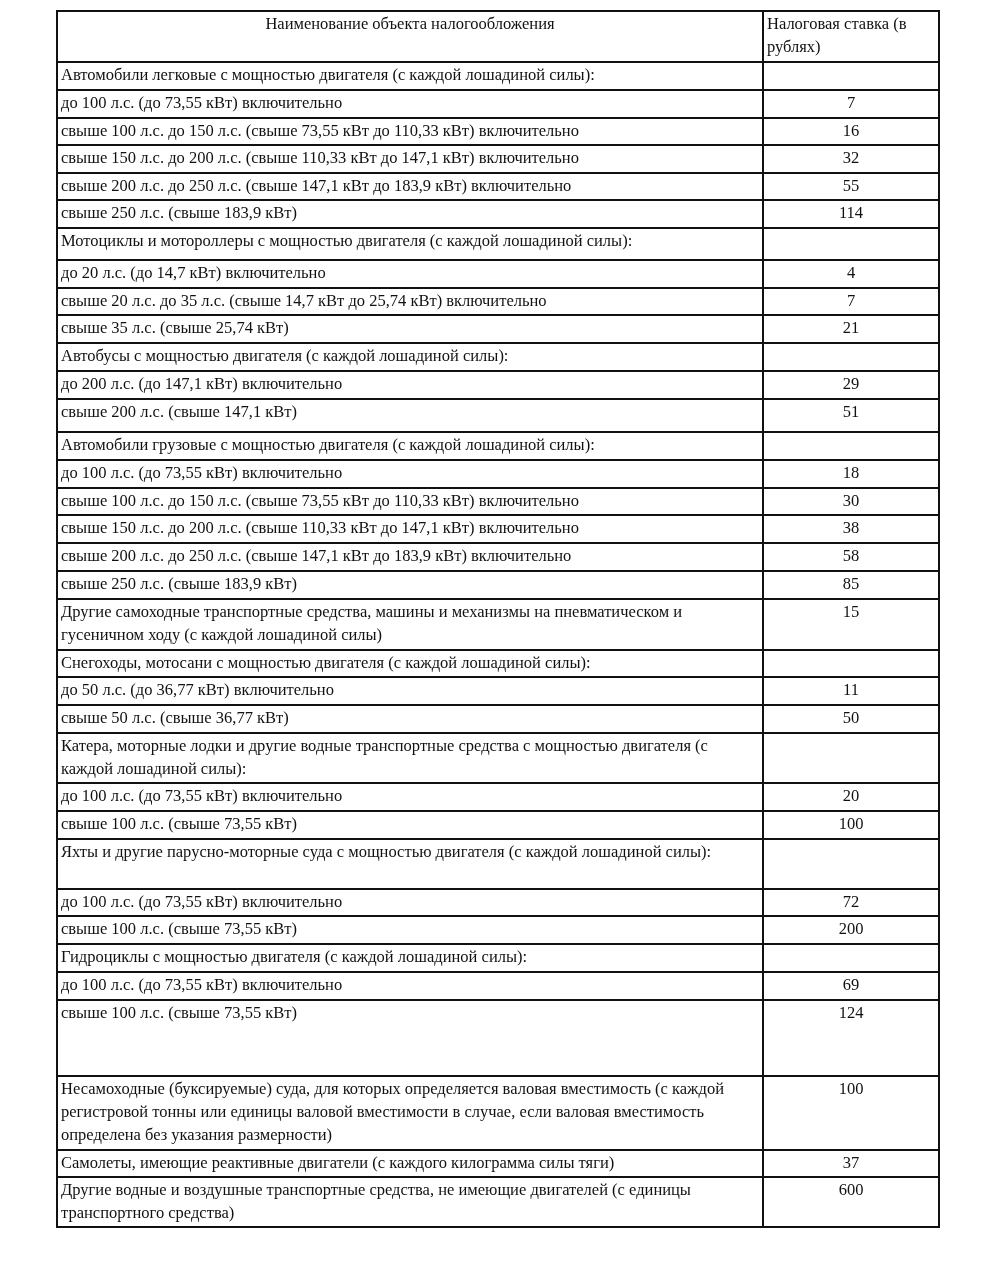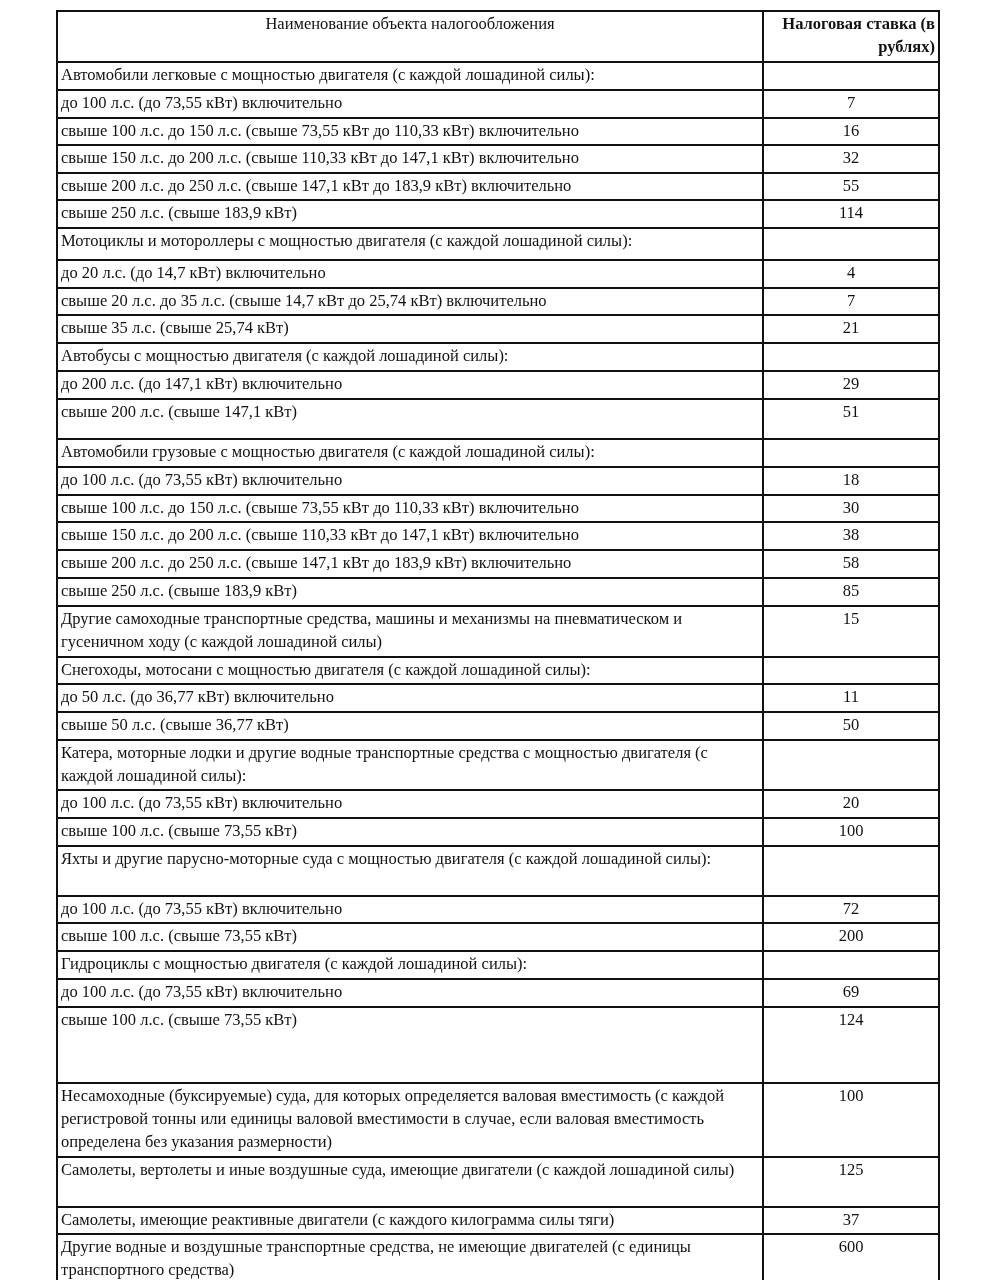--- a/index.html
+++ b/index.html
@@ -15,21 +15,21 @@
   }
   table.tax td, table.tax th {
     border: 2px solid #111;
     padding: 0 3px;
     vertical-align: top;
     line-height: 23px;
   }
   col.c1 { width: 706px; }
   col.c2 { width: 176px; }
   th.h-name { font-weight: normal; text-align: center; vertical-align: middle; padding-top: 6px; }
-  th.h-rate { font-weight: bold; text-align: right; vertical-align: middle; }
+  th.h-rate { font-weight: normal; text-align: left; vertical-align: middle; }
   td.rate { text-align: center; }
   td.name, td.rate { padding-top: 2px; }
 </style>
 </head>
 <body>
 
 <table class="tax">
   <colgroup>
       <col class="c1">
       <col class="c2">
@@ -82,21 +82,21 @@
         <td class="rate">21</td>
       </tr>
       <tr style="height: 28px;">
         <td class="name">Автобусы с мощностью двигателя (с каждой лошадиной силы):</td>
         <td class="rate"></td>
       </tr>
       <tr style="height: 28px;">
         <td class="name">до 200 л.с. (до 147,1 кВт) включительно</td>
         <td class="rate">29</td>
       </tr>
-      <tr style="height: 40px;">
+      <tr style="height: 33px;">
         <td class="name">свыше 200 л.с. (свыше 147,1 кВт)</td>
         <td class="rate">51</td>
       </tr>
       <tr style="height: 28px;">
         <td class="name">Автомобили грузовые с мощностью двигателя (с каждой лошадиной силы):</td>
         <td class="rate"></td>
       </tr>
       <tr style="height: 28px;">
         <td class="name">до 100 л.с. (до 73,55 кВт) включительно</td>
         <td class="rate">18</td>
@@ -166,24 +166,20 @@
         <td class="rate">69</td>
       </tr>
       <tr style="height: 76px;">
         <td class="name">свыше 100 л.с. (свыше 73,55 кВт)</td>
         <td class="rate">124</td>
       </tr>
       <tr style="height: 74px; padding-left: 20px;">
         <td class="name">Несамоходные (буксируемые) суда, для которых определяется валовая вместимость (с каждой регистровой тонны или единицы валовой вместимости в случае, если валовая вместимость определена без указания размерности)</td>
         <td class="rate">100</td>
       </tr>
-      <tr style="height: 50px;">
-        <td class="name">Самолеты, вертолеты и иные воздушные суда, имеющие двигатели (с каждой лошадиной силы)</td>
-        <td class="rate">125</td>
-      </tr>
       <tr style="height: 27px;">
         <td class="name">Самолеты, имеющие реактивные двигатели (с каждого килограмма силы тяги)</td>
         <td class="rate">37</td>
       </tr>
       <tr style="height: 50px;">
         <td class="name">Другие водные и воздушные транспортные средства, не имеющие двигателей (с единицы транспортного средства)</td>
         <td class="rate">600</td>
       </tr>
     </tbody>
 </table>

